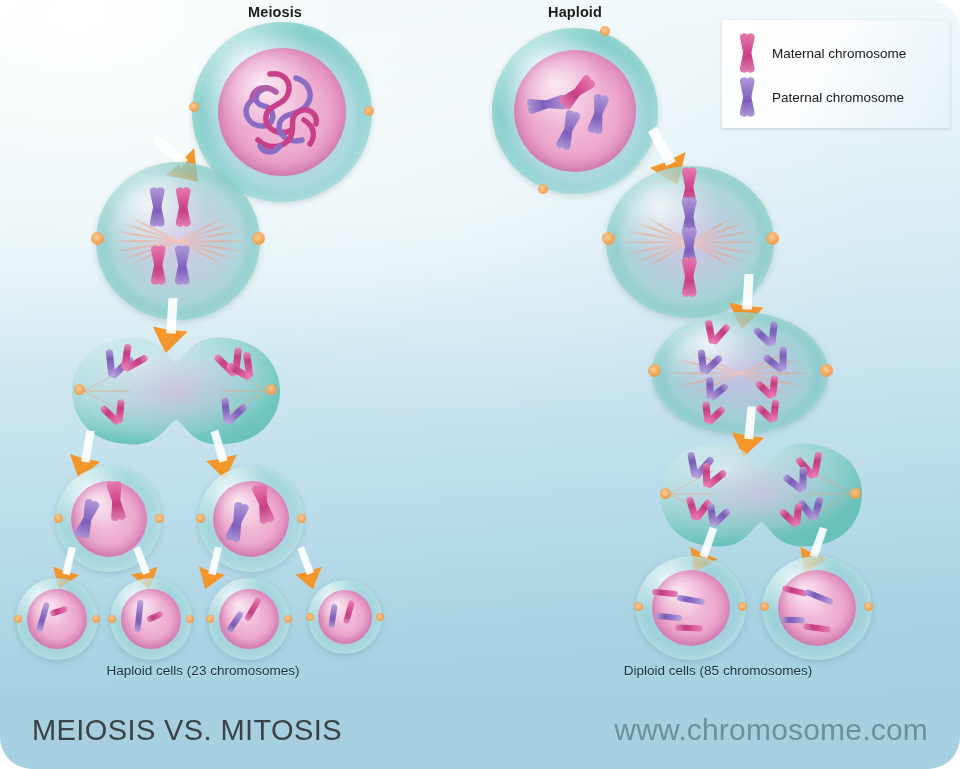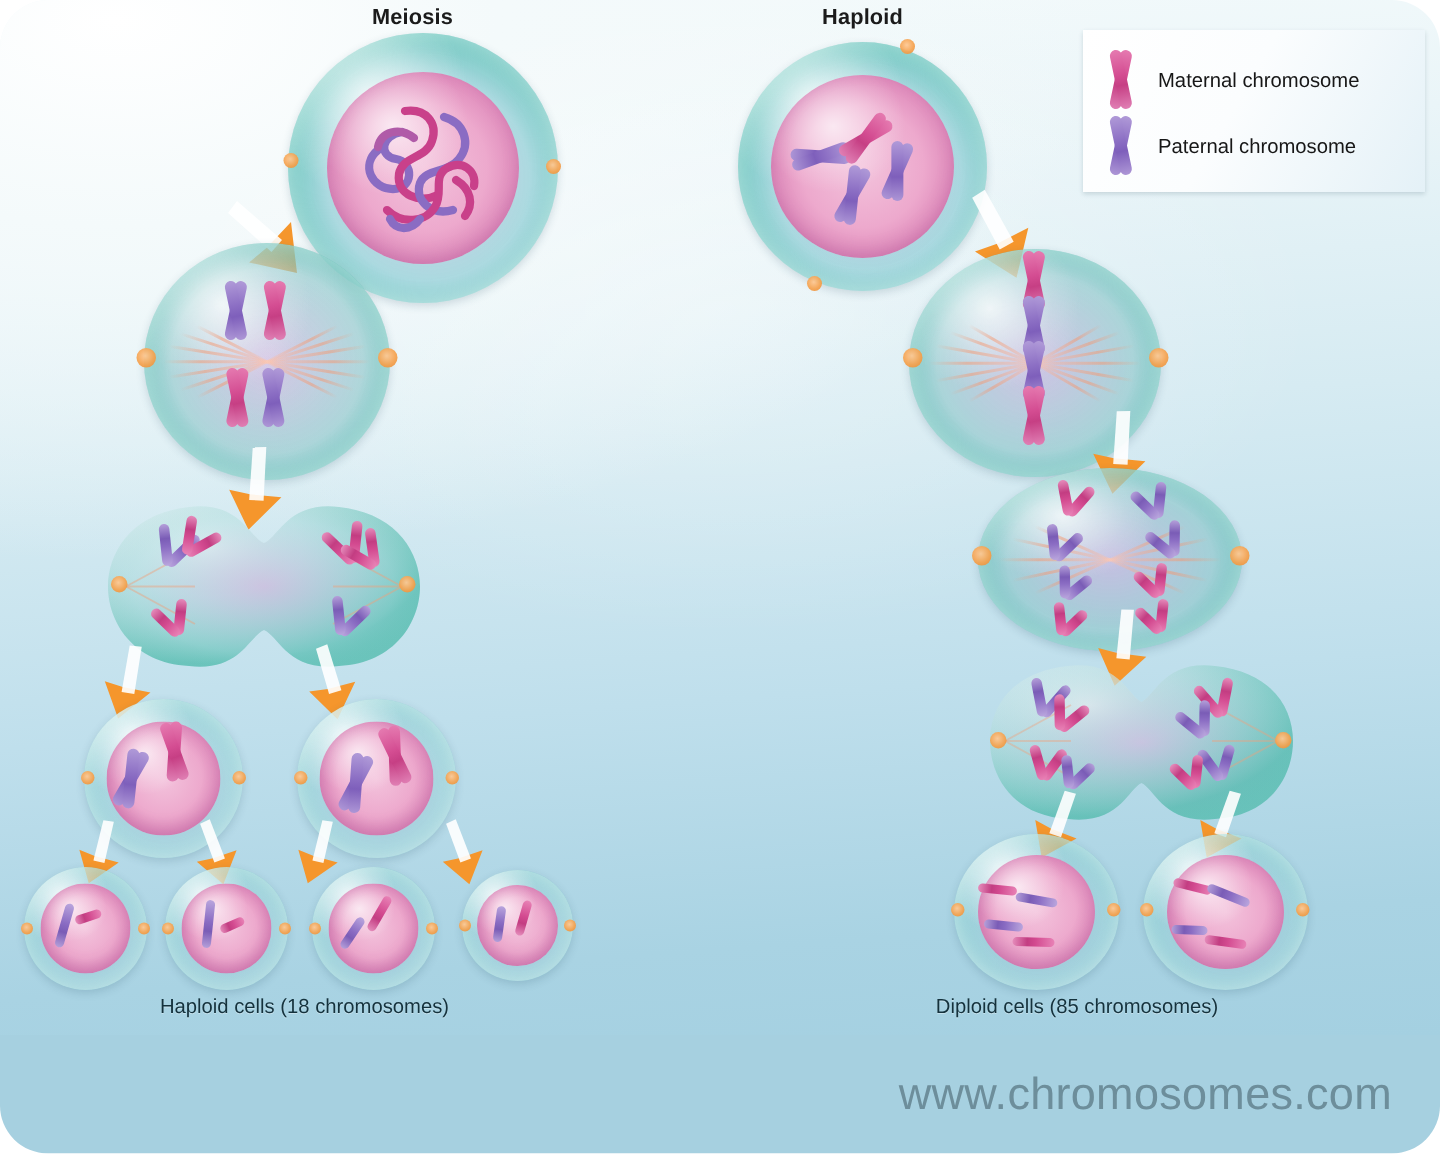--- a/index.html
+++ b/index.html
@@ -392,21 +392,21 @@
 
   <div class="cell" style="left:308px;top:580px;width:74px;height:74px;">
     <div class="membrane pale"></div>
     <div class="nucleus" style="left:10px;top:10px;width:54px;height:54px;"></div>
     <div class="rod p-grad" style="left:22px;top:24px;width:5.5px;height:24px;transform:rotate(8deg);border-radius:5px;"></div>
     <div class="rod m-grad" style="left:38px;top:20px;width:5.5px;height:24px;transform:rotate(16deg);border-radius:5px;"></div>
     <div class="centro" style="left:-2px;top:33px;width:8px;height:8px;"></div>
     <div class="centro" style="left:68px;top:33px;width:8px;height:8px;"></div>
   </div>
 
-  <div class="caption" style="left:203px;top:663px;">Haploid cells (18 chromosomes)</div>
+  <div class="caption" style="left:203px;top:663px;">Haploid cells (23 chromosomes)</div>
 
   <div class="cell" style="left:492px;top:28px;width:166px;height:166px;">
     <div class="membrane teal"></div>
     <div class="nucleus" style="left:22px;top:22px;width:122px;height:122px;"></div>
     <div class="chr" style="left:44px;top:58px;width:22px;height:36px;transform:rotate(82deg);">
       <span class="xchr pat">
           <i></i>
           <i></i>
         </span>
     </div>
@@ -628,16 +628,17 @@
     <div class="rod p-grad" style="left:54px;top:26px;width:6px;height:30px;transform:rotate(112deg);border-radius:5px;"></div>
     <div class="rod p-grad" style="left:28px;top:52px;width:6px;height:24px;transform:rotate(92deg);border-radius:5px;"></div>
     <div class="rod m-grad" style="left:52px;top:58px;width:6px;height:28px;transform:rotate(98deg);border-radius:5px;"></div>
     <div class="centro" style="left:-2px;top:46px;width:9px;height:9px;"></div>
     <div class="centro" style="left:102px;top:46px;width:9px;height:9px;"></div>
   </div>
 
   <div class="caption" style="left:718px;top:663px;">Diploid cells (85 chromosomes)</div>
 
   <div class="footer">
-    <div class="footer-url">www.chromosomes.com</div>
+    <div class="footer-title">MEIOSIS VS. MITOSIS</div>
+    <div class="footer-url">www.chromosome.com</div>
   </div>
 
 </div>
 
 </body></html>

